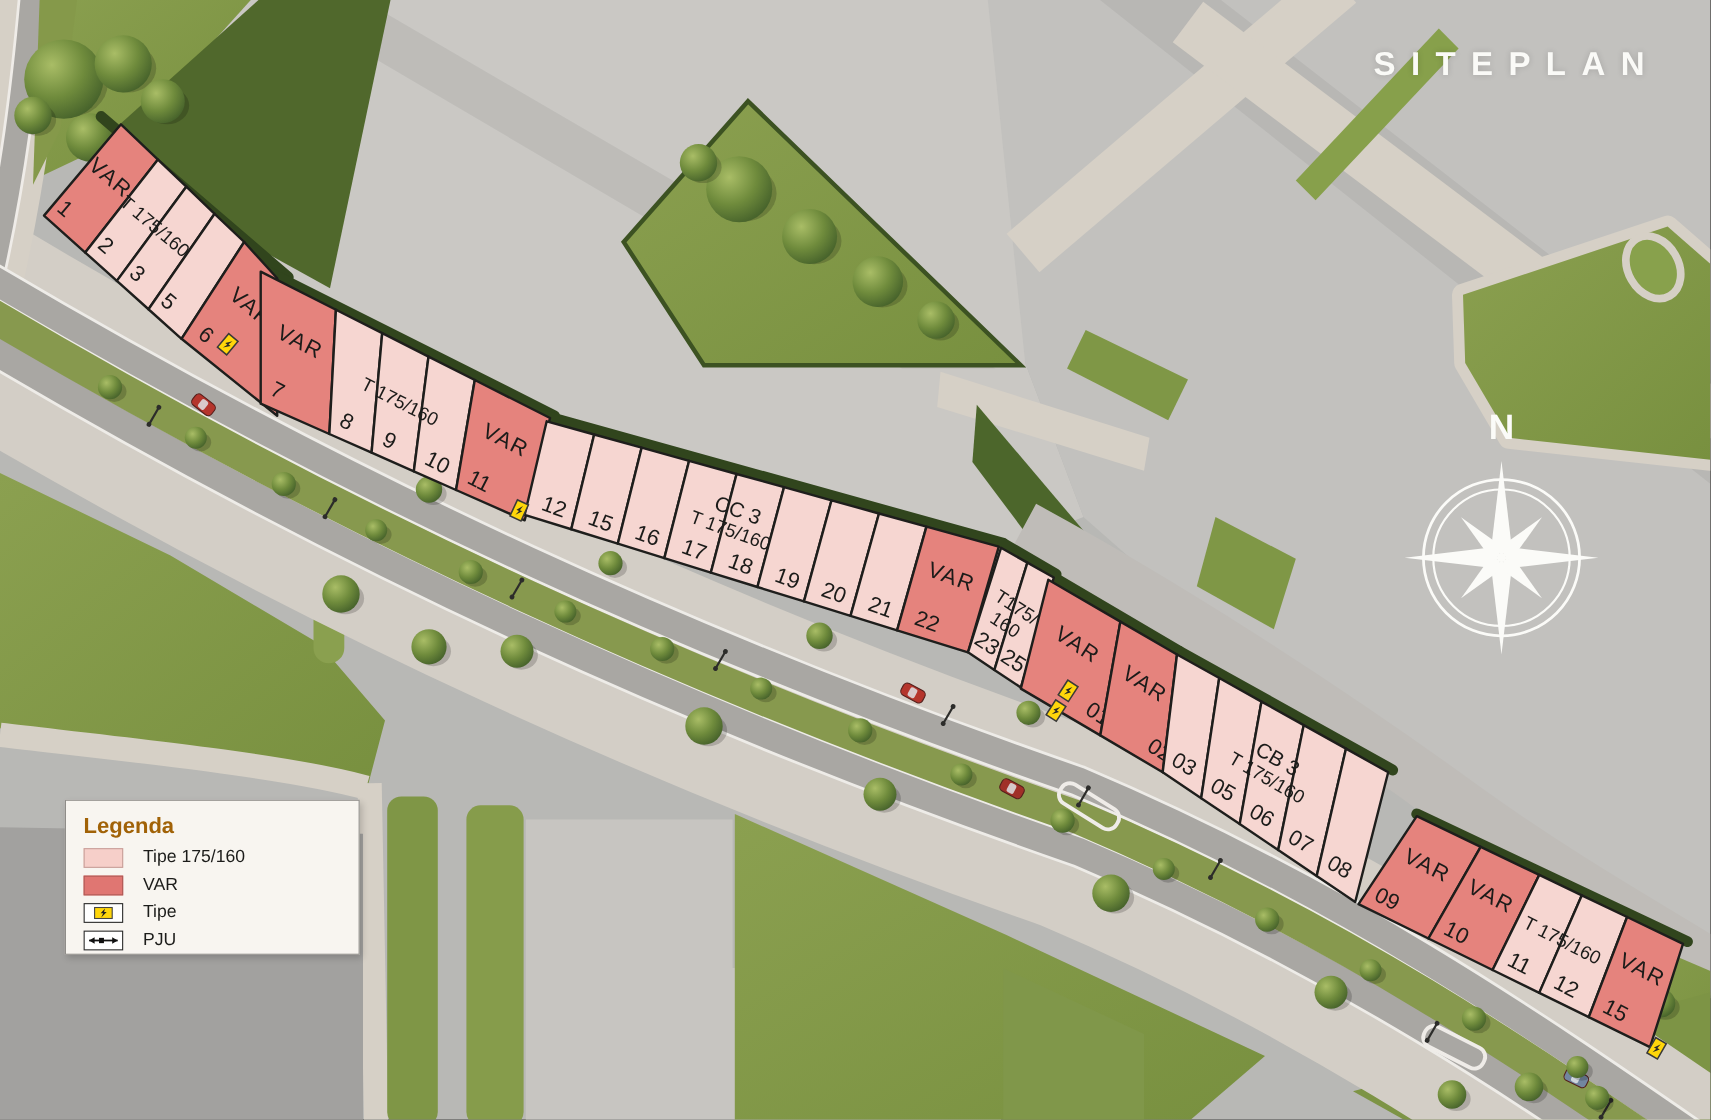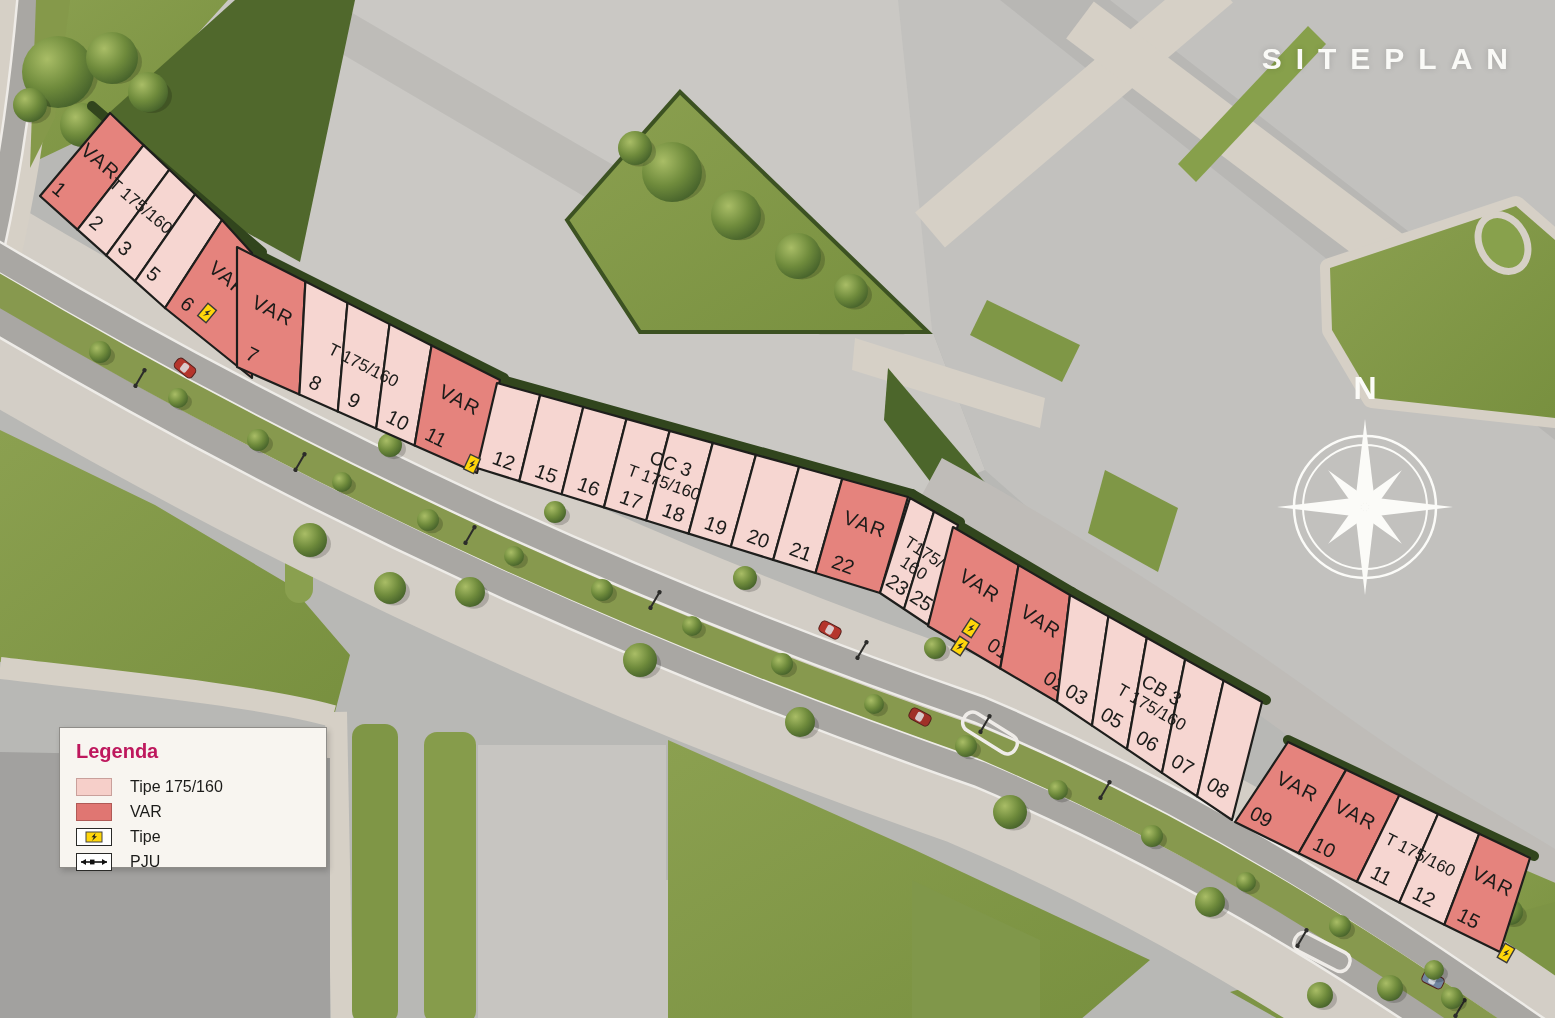--- a/index.html
+++ b/index.html
@@ -1,25 +1,25 @@
 <!DOCTYPE html>
 <html><head>
 <meta charset="utf-8">
 <style>
   html,body{margin:0;padding:0;background:#222;}
   #stage{position:relative;width:1555px;height:1018px;overflow:hidden;
          font-family:"Liberation Sans",sans-serif;background:#b8b8b5;}
   #map{position:absolute;inset:0;}
-  #siteplan-title{position:absolute;top:42px;right:33px;color:#fafaf7;
+  #siteplan-title{position:absolute;top:42px;right:46px;color:#fafaf7;
     font-size:30px;font-weight:600;letter-spacing:14px;text-shadow:0 0 6px rgba(0,0,0,.15);}
   #legend{position:absolute;left:59px;top:727px;width:268px;height:141px;
     background:#f8f5f0;border:1px solid #8f8d89;box-shadow:2px 3px 6px rgba(0,0,0,.18);
     padding:10px 0 0 16px;box-sizing:border-box;}
-  #legend h3{margin:2px 0 8px 0;font-size:20px;font-weight:700;color:#be185d;}
-  .lg-row{display:flex;align-items:flex-end;height:25px;}
+  #legend h3{margin:2px 0 8px 0;font-size:20px;font-weight:700;color:#a16207;}
+  .lg-row{display:flex;align-items:flex-start;height:25px;}
   .lg-swatch{width:34px;height:16px;margin-right:18px;flex:0 0 auto;}
   .sw-tipe{background:#f6cfc9;border:1px solid #c9a09b;}
   .sw-var{background:#e07672;border:1px solid #b05a56;}
   .sw-box{background:#fff;border:1.5px solid #2a2a28;display:flex;align-items:center;justify-content:center;}
   .lg-label{font-size:16px;color:#1c1c1a;}
   text{font-family:"Liberation Sans",sans-serif;}
 </style>
 </head>
 <body>
 

